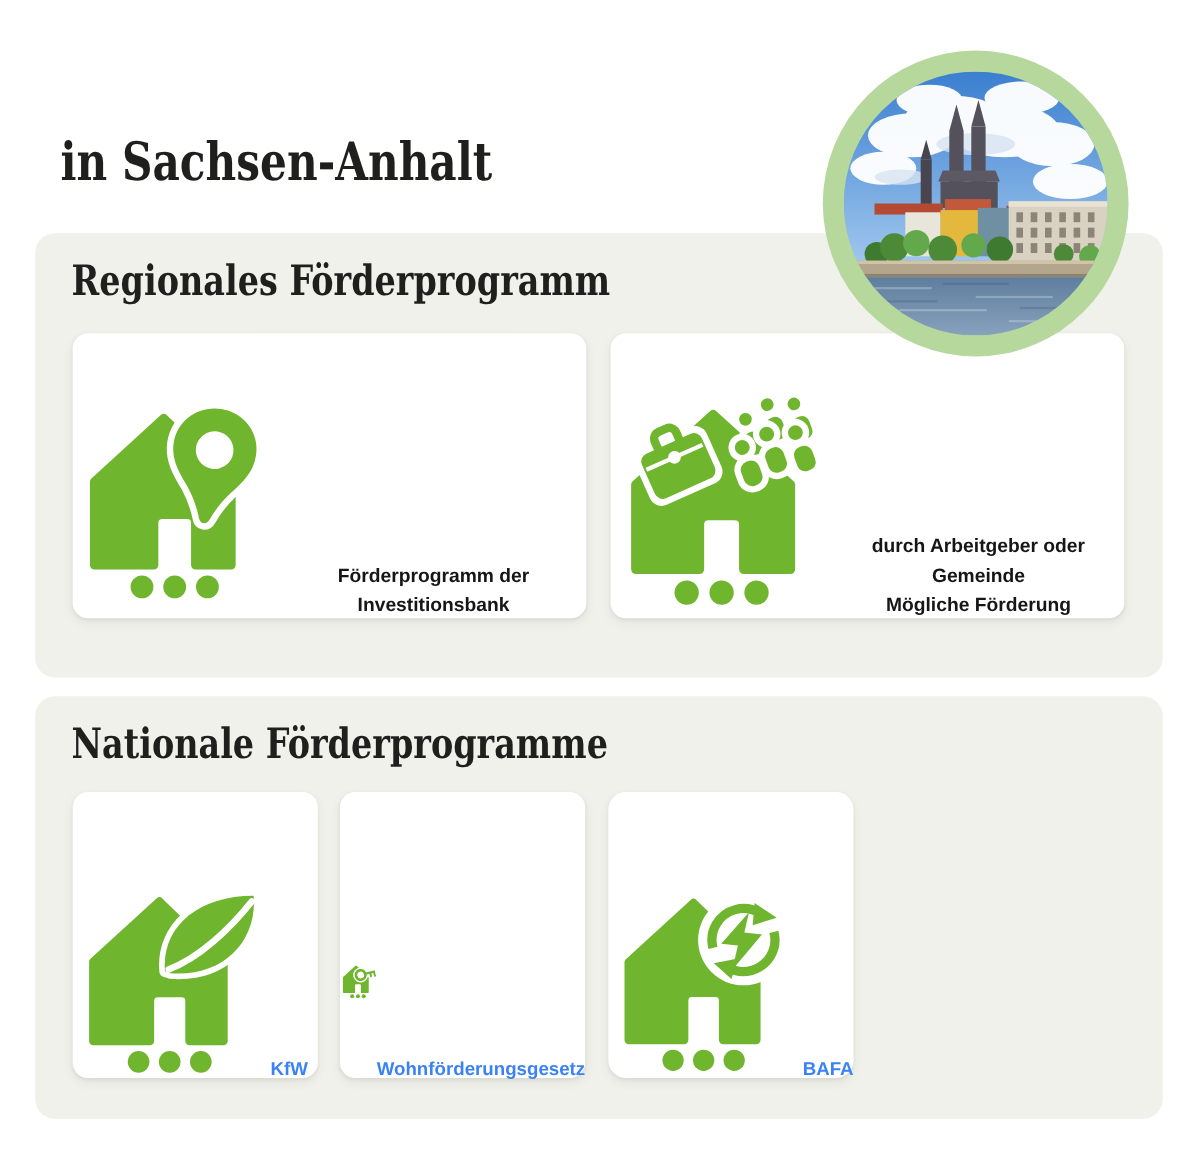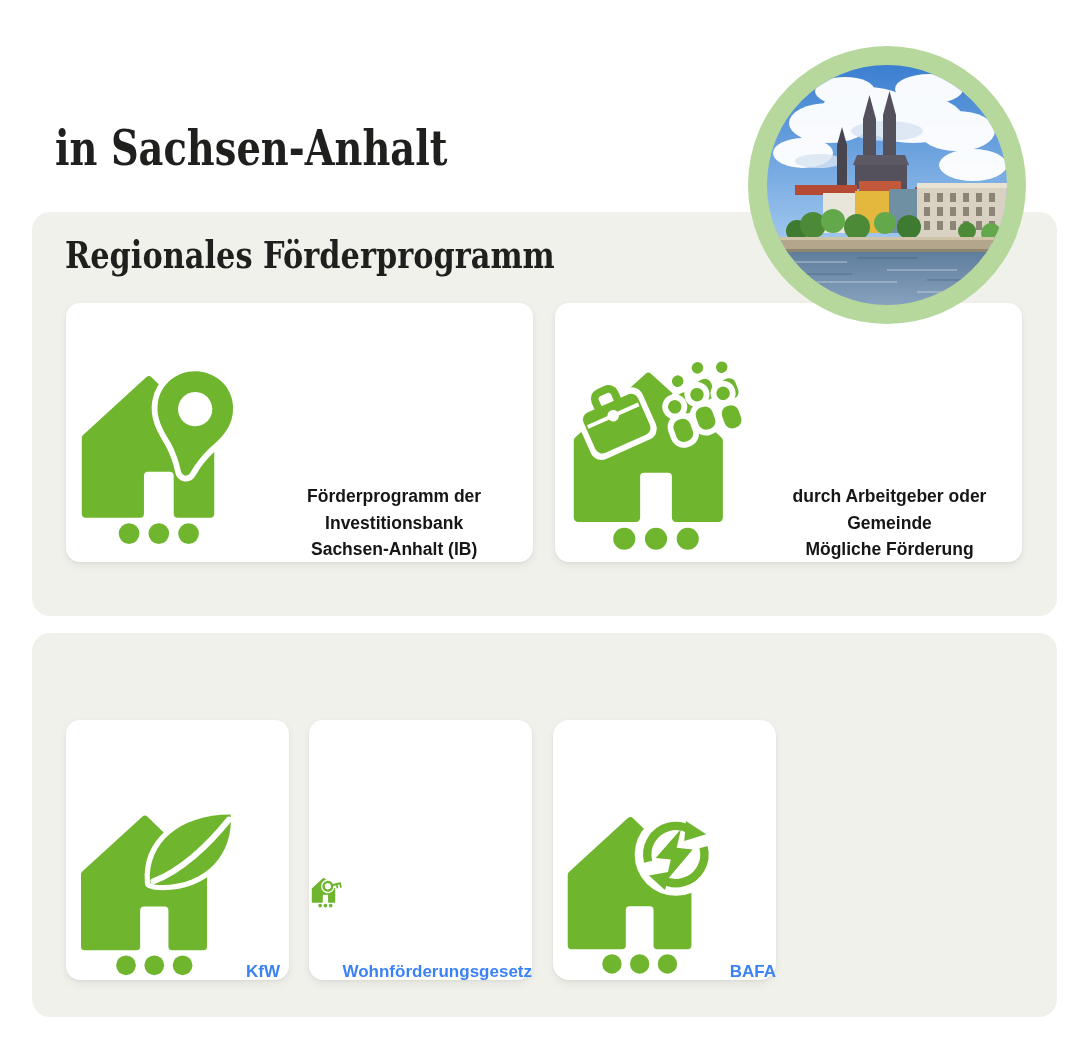--- a/index.html
+++ b/index.html
@@ -166,21 +166,20 @@
           <circle cx="143" cy="50" r="19" fill="#ffffff"></circle>
         </g>
         <g fill="var(--accent-green)">
           <circle cx="70" cy="188" r="11.5"></circle>
             <circle cx="103" cy="188" r="11.5"></circle>
             <circle cx="136" cy="188" r="11.5"></circle>
         </g>
       </svg>
       <div class="card-label">
         <div>Förderprogramm der Investitionsbank</div>
-        <div>Sachsen-Anhalt (IB)</div>
       </div>
     </div>
 
     <div class="card card-wide" style="left:523px;">
       <svg class="icon-lg" viewBox="0 0 210 205">
         <path d="M24 166 V86 L97 20 L170 86 V166 H126 V124 Q126 115 117 115 H93 Q84 115 84 124 V166 Z" fill="var(--accent-green)" stroke="var(--accent-green)" stroke-width="9" stroke-linejoin="round"></path>
 
         <g transform="rotate(-24 62 66)">
           <rect x="44" y="24" width="38" height="34" rx="10" fill="#ffffff"></rect>
           <rect x="26" y="40" width="74" height="58" rx="12" fill="#ffffff"></rect>
@@ -223,20 +222,23 @@
         </g>
       </svg>
       <div class="card-label">
         <div>durch Arbeitgeber oder Gemeinde</div>
         <div>Mögliche Förderung</div>
       </div>
     </div>
   </div>
 
   <div class="section section-national">
+    <div class="section-h slab">
+      <span class="cond">Nationale Förderprogramme</span>
+    </div>
 
     <div class="card card-sm" style="left:34px;">
       <svg class="icon-sm" viewBox="0 0 210 205">
         <path d="M22 166 V82 L92 18 L160 84 V166 H124 V124 Q124 115 115 115 H91 Q82 115 82 124 V166 Z" fill="var(--accent-green)" stroke="var(--accent-green)" stroke-width="9" stroke-linejoin="round"></path>
         <g>
           <path d="M98 92 C94 46 132 12 192 12 C196 60 160 98 104 94 Z" fill="#ffffff" stroke="#ffffff" stroke-width="12" stroke-linejoin="round"></path>
           <path d="M98 92 C94 46 132 12 192 12 C196 60 160 98 104 94 Z" fill="var(--accent-green)"></path>
           <path d="M102 90 C134 78 166 48 190 18" fill="none" stroke="#ffffff" stroke-width="7" stroke-linecap="round"></path>
         </g>
         <g fill="var(--accent-green)">

